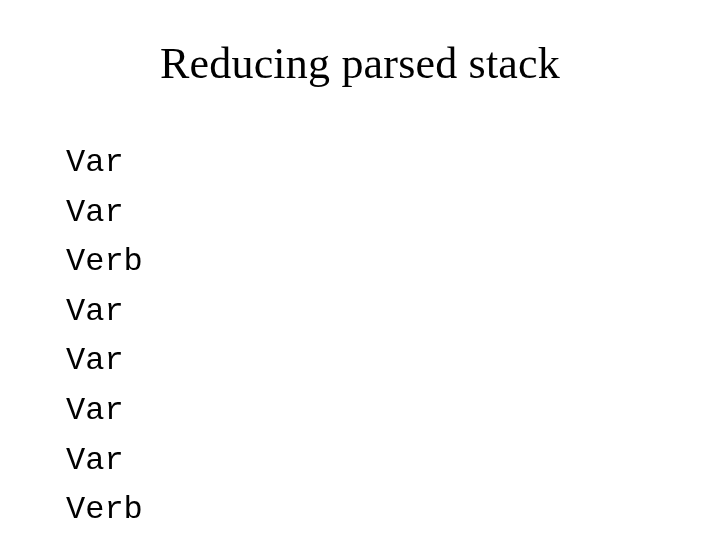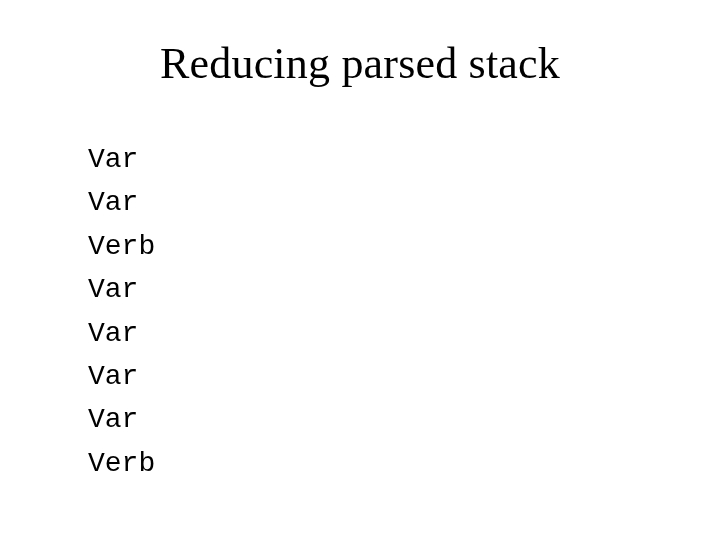--- a/index.html
+++ b/index.html
@@ -24,23 +24,23 @@
     left: 0;
     width: 100%;
     text-align: center;
     font-size: 44px;
     font-weight: 400;
     letter-spacing: 0.2px;
   }
   .stack {
     position: absolute;
     top: 138px;
-    left: 88px;
+    left: 66px;
     font-family: "Courier New", Courier, monospace;
-    font-size: 28px;
+    font-size: 32px;
     line-height: 1.55;
   }
   .stack-item {
     white-space: pre;
   }
 </style>
 </head>
 <body>
 
 <div class="slide">

